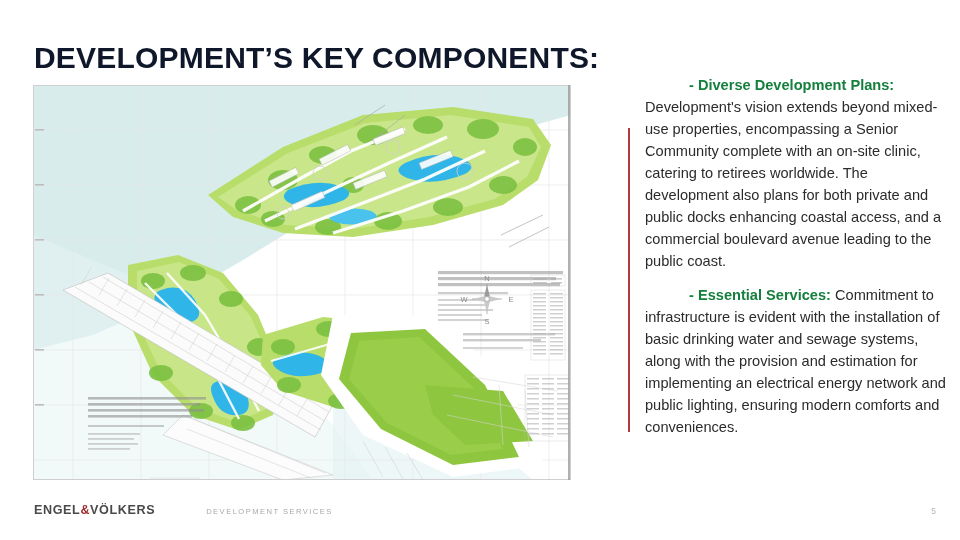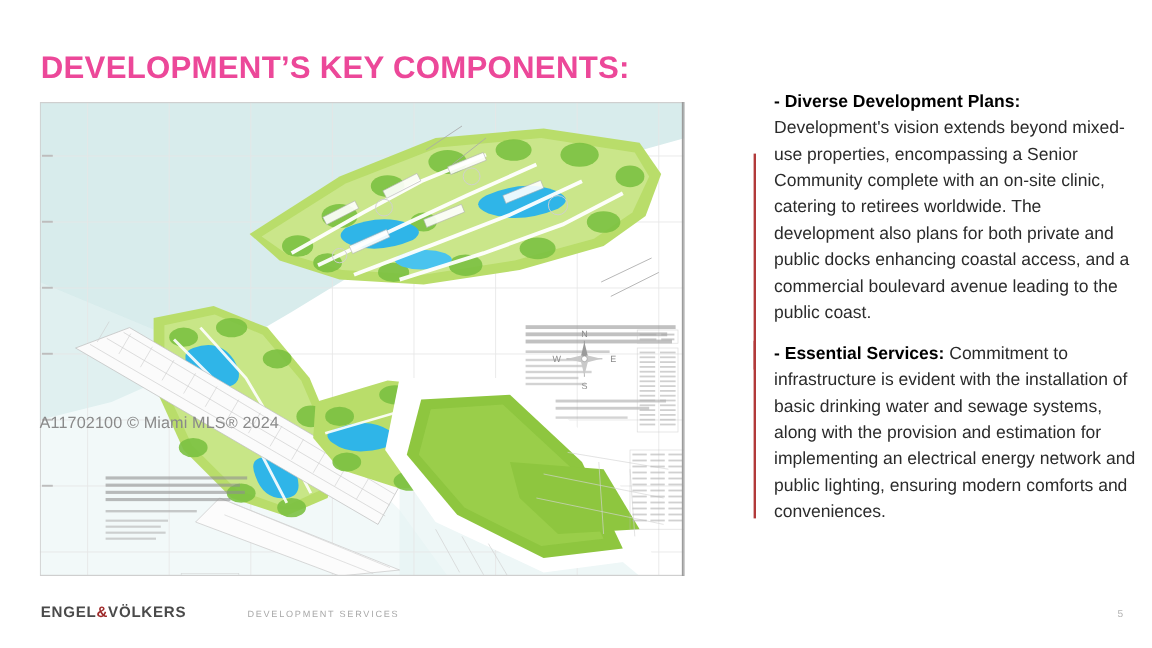--- a/index.html
+++ b/index.html
@@ -13,24 +13,24 @@
     font-family: "Liberation Sans", sans-serif;
     overflow: hidden;
     position: relative;
   }
 
   
   .slide-title {
     position: absolute;
     left: 34px;
     top: 41px;
-    font-size: 26px;
+    font-size: 30px;
     font-weight: bold;
     letter-spacing: 0.2px;
-    color: #ec4899;
+    color: #0f172a;
     white-space: nowrap;
   }
 
   
   .plan-frame {
     position: absolute;
     left: 33px;
     top: 85px;
     width: 538px;
     height: 395px;
@@ -77,21 +77,22 @@
 
   .para {
     font-size: 14.6px;
     line-height: 22px;
     color: #2b2b2b;
     margin: 0;
     text-align: left;
   }
   .para b {
     font-weight: bold;
-    color: #000000;
+    color: #15803d;
+    margin-left: 44px;
   }
 
   
   .footer-logo {
     position: absolute;
     left: 34px;
     top: 503px;
     display: flex;
     align-items: baseline;
     gap: 7px;
@@ -515,21 +516,20 @@
         <rect x="2" y="209" width="9" height="1.6"></rect>
         <rect x="2" y="264" width="9" height="1.6"></rect>
         <rect x="2" y="319" width="9" height="1.6"></rect>
       </g>
 
       <rect x="0.5" y="0.5" width="537" height="394" fill="none" stroke="#cfcfcf" stroke-width="1"></rect>
       <line x1="536" y1="0" x2="536" y2="395" stroke="#9c9c9c" stroke-width="1.6"></line>
     </g>
   </svg>
 
-  <div class="plan-watermark">A11702100 © Miami MLS® 2024</div>
 </div>
 
 <div class="text-col">
 
   <div class="para-block">
     <div class="accent-bar first"></div>
     <p class="para">
       <b>- Diverse Development Plans:</b><span> Development's vision extends beyond mixed-use properties, encompassing a Senior Community complete with an on-site clinic, catering to retirees worldwide. The development also plans for both private and public docks enhancing coastal access, and a commercial boulevard avenue leading to the public coast.</span>
     </p>
   </div>

